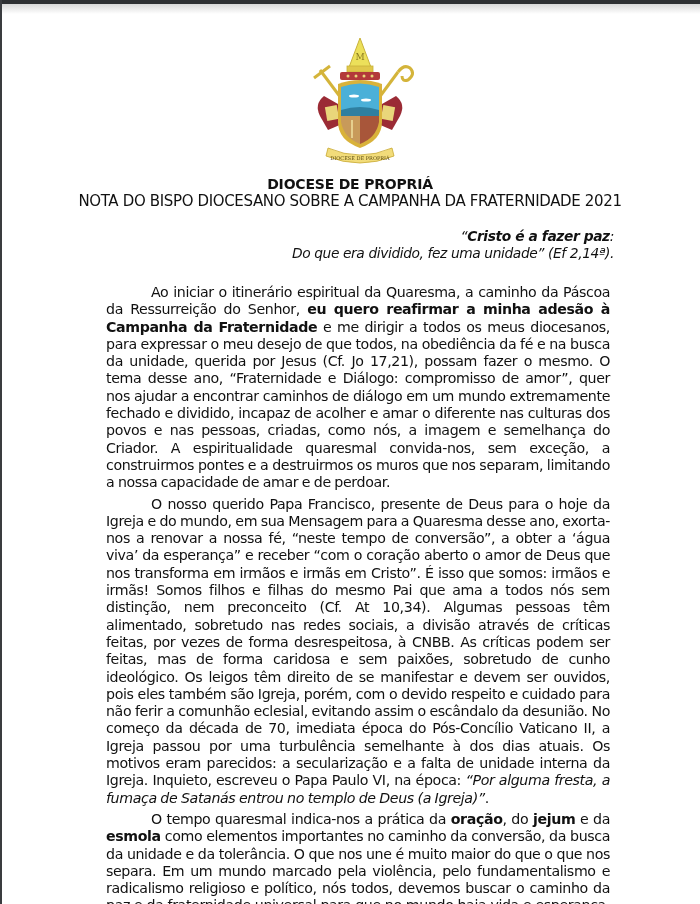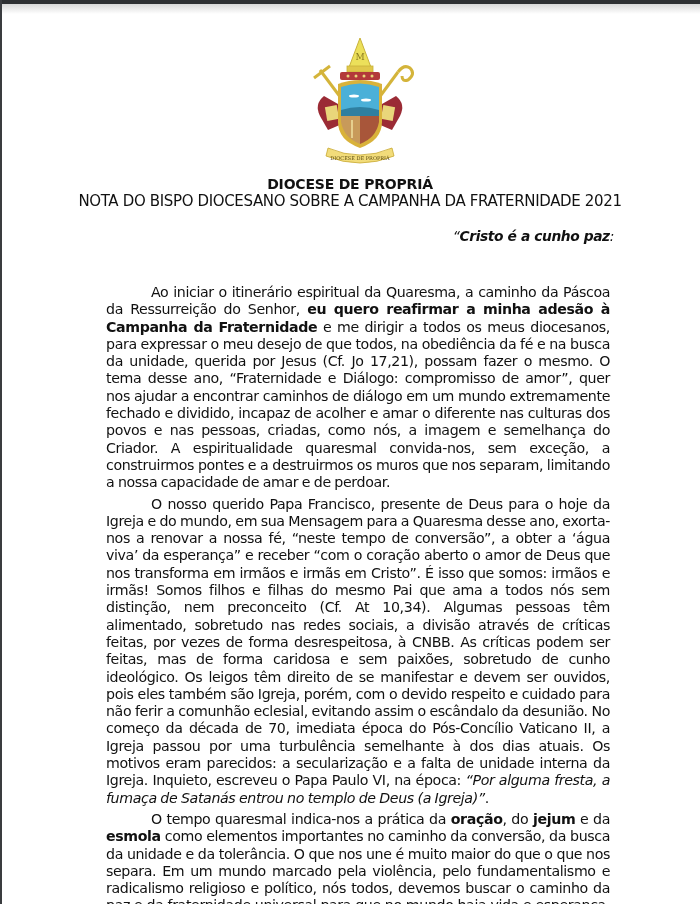--- a/index.html
+++ b/index.html
@@ -93,20 +93,21 @@
     <text x="60" y="130" font-size="5" text-anchor="middle" fill="#5a4a10" font-family="DejaVu Serif, serif">DIOCESE DE PROPRIÁ</text>
   </svg>
 </div>
 
 <div class="heading">
   <div class="org">DIOCESE DE PROPRIÁ</div>
   <div class="subtitle">NOTA DO BISPO DIOCESANO SOBRE A CAMPANHA DA FRATERNIDADE 2021</div>
 </div>
 
 <div class="epigraph">
-  <div><span>“</span><b>Cristo é a cunho paz</b><span>:</span></div>
+  <div><span>“</span><b>Cristo é a fazer paz</b><span>:</span></div>
+  <div>Do que era dividido, fez uma unidade” (Ef 2,14ª).</div>
 </div>
 
 <div class="body">
   <p><span>Ao iniciar o itinerário espiritual da Quaresma, a caminho da Páscoa da Ressurreição do Senhor, </span><b>eu quero reafirmar a minha adesão à Campanha da Fraternidade</b><span> e me dirigir a todos os meus diocesanos, para expressar o meu desejo de que todos, na obediência da fé e na busca da unidade, querida por Jesus (Cf. Jo 17,21), possam fazer o mesmo. O tema desse ano, “Fraternidade e Diálogo: compromisso de amor”, quer nos ajudar a encontrar caminhos de diálogo em um mundo extremamente fechado e dividido, incapaz de acolher e amar o diferente nas culturas dos povos e nas pessoas, criadas, como nós, a imagem e semelhança do Criador. A espiritualidade quaresmal convida-nos, sem exceção, a construirmos pontes e a destruirmos os muros que nos separam, limitando a nossa capacidade de amar e de perdoar.</span></p>
   <p><span>O nosso querido Papa Francisco, presente de Deus para o hoje da Igreja e do mundo, em sua Mensagem para a Quaresma desse ano, exorta-nos a renovar a nossa fé, “neste tempo de conversão”, a obter a ‘água viva’ da esperança” e receber “com o coração aberto o amor de Deus que nos transforma em irmãos e irmãs em Cristo”. É isso que somos: irmãos e irmãs! Somos filhos e filhas do mesmo Pai que ama a todos nós sem distinção, nem preconceito (Cf. At 10,34). Algumas pessoas têm alimentado, sobretudo nas redes sociais, a divisão através de críticas feitas, por vezes de forma desrespeitosa, à CNBB. As críticas podem ser feitas, mas de forma caridosa e sem paixões, sobretudo de cunho ideológico. Os leigos têm direito de se manifestar e devem ser ouvidos, pois eles também são Igreja, porém, com o devido respeito e cuidado para não ferir a comunhão eclesial, evitando assim o escândalo da desunião.  No começo da década de 70, imediata época do Pós-Concílio Vaticano II, a Igreja passou por uma turbulência semelhante à dos dias atuais. Os motivos eram parecidos: a secularização e a falta de unidade interna da Igreja. Inquieto, escreveu o Papa Paulo VI, na época: </span><i>“Por alguma fresta, a fumaça de Satanás entrou no templo de Deus (a Igreja)”</i><span>.</span></p>
   <p><span>O tempo quaresmal indica-nos a prática da </span><b>oração</b><span>, do </span><b>jejum</b><span> e da </span><b>esmola</b><span> como elementos importantes no caminho da conversão, da busca da unidade e da tolerância.  O que nos une é muito maior do que o que nos separa. Em um mundo marcado pela violência, pelo fundamentalismo e radicalismo religioso e político, nós todos, devemos buscar o caminho da paz e da fraternidade universal para que no mundo haja vida e esperança. É preciso</span></p>
 </div>
 
 </body></html>

